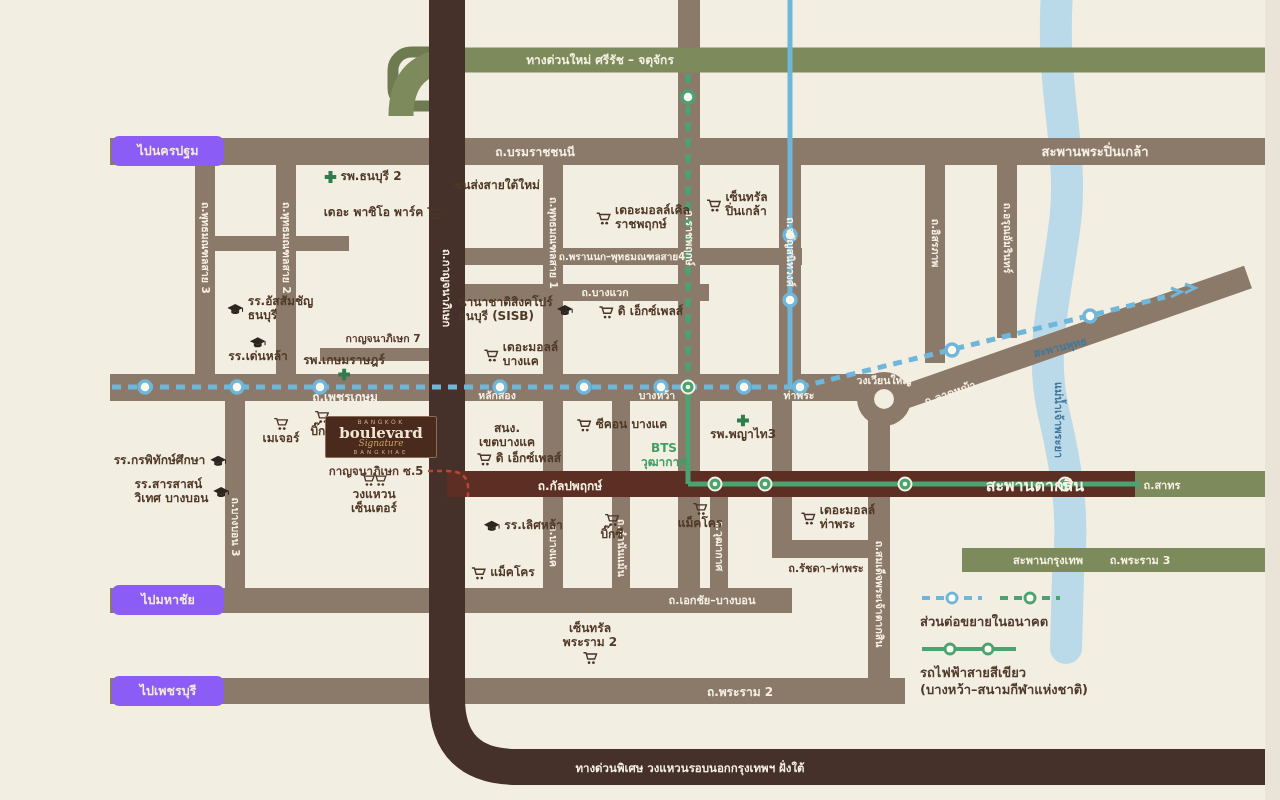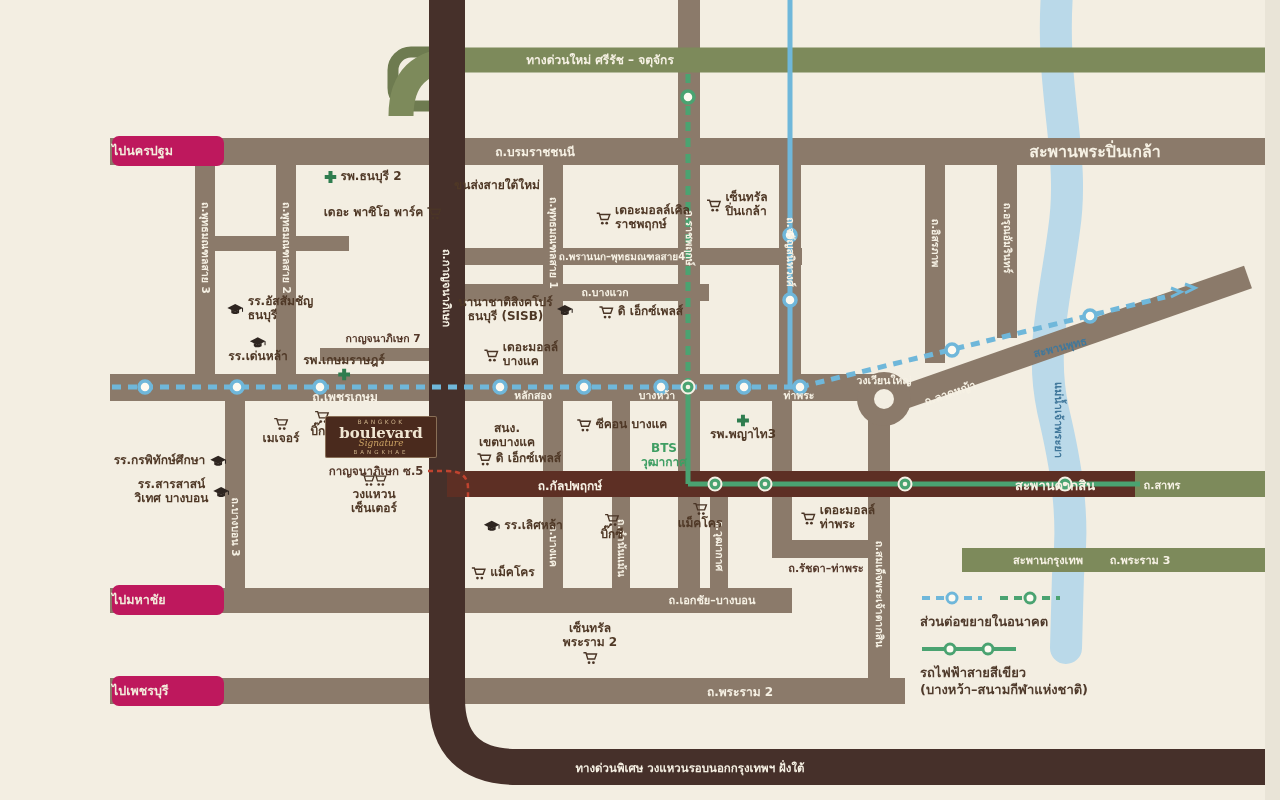--- a/index.html
+++ b/index.html
@@ -3,25 +3,25 @@
 <meta charset="utf-8">
 <style>
   html,body{margin:0;padding:0;background:#e9e4d7;}
   #map{position:relative;width:1265px;height:800px;background:#f3eee2;overflow:hidden;
        font-family:"DejaVu Sans",sans-serif;}
   #base{position:absolute;left:0;top:0;}
   #markers{position:absolute;left:0;top:0;width:1280px;height:800px;}
   .rlabel{position:absolute;white-space:nowrap;font-size:11px;font-weight:bold;color:#f6f1e4;}
   .rlabel.d{color:#54382a;}
   .rlabel.b{color:#41789b;}
-  .badge{position:absolute;transform:translate(0,-50%);background:#be185d;color:#f3ecdc;
-         font-size:12.5px;font-weight:bold;padding:5px 0;width:112px;text-align:left;border-radius:7px;}
+  .badge{position:absolute;transform:translate(0,-50%);background:#8b5cf6;color:#f3ecdc;
+         font-size:12.5px;font-weight:bold;padding:5px 0;width:112px;text-align:center;border-radius:7px;}
   .poi{position:absolute;display:flex;align-items:center;gap:4px;transform:translate(-50%,-50%);
        color:#4f3826;font-weight:bold;font-size:12px;line-height:1.15;white-space:nowrap;}
-  .poi.rowr{flex-direction:row-reverse;text-align:center;}
+  .poi.rowr{flex-direction:row-reverse;}
   .poi.col{flex-direction:column;gap:1px;text-align:center;}
   .poi.colr{flex-direction:column-reverse;gap:1px;text-align:center;}
   .poi.col .ptxt,.poi.colr .ptxt{text-align:center;}
   .poi.g{color:#3f9e63;}
   .picon{display:flex;}
   .picon svg{display:block;}
   #legend{position:absolute;left:920px;top:590px;}
   .leg-item{margin-bottom:11px;}
   .leg-sym{margin-bottom:5px;}
   .leg-text{color:#4f3a2b;font-size:13px;line-height:1.25;font-weight:bold;}
@@ -114,32 +114,32 @@
         <circle cx="905" cy="484" r="6.5" fill="#4aa371" stroke="#f6f2e6" stroke-width="2"></circle>
         <circle cx="905" cy="484" r="2.3" fill="#f6f2e6"></circle>
         <circle cx="1065" cy="484" r="6.5" fill="#4aa371" stroke="#f6f2e6" stroke-width="2"></circle>
         <circle cx="1065" cy="484" r="2.3" fill="#f6f2e6"></circle>
       </g>
   </svg>
 
   <div id="markers">
       <div class="rlabel w" style="left: 600px; top: 59px; font-size: 12px; transform: translate(-50%, -50%) rotate(0deg);">ทางด่วนใหม่ ศรีรัช – จตุจักร</div>
       <div class="rlabel w" style="left: 535px; top: 151px; font-size: 12px; transform: translate(-50%, -50%) rotate(0deg);">ถ.บรมราชชนนี</div>
-      <div class="rlabel w" style="left: 1095px; top: 151px; font-size: 16px; transform: translate(-50%, -50%) rotate(0deg);">สะพานพระปิ่นเกล้า</div>
+      <div class="rlabel w" style="left: 1095px; top: 151px; font-size: 13px; transform: translate(-50%, -50%) rotate(0deg);">สะพานพระปิ่นเกล้า</div>
       <div class="rlabel w" style="left: 622px; top: 256px; font-size: 10px; transform: translate(-50%, -50%) rotate(0deg);">ถ.พรานนก–พุทธมณฑลสาย4</div>
       <div class="rlabel w" style="left: 605px; top: 292px; font-size: 10.5px; transform: translate(-50%, -50%) rotate(0deg);">ถ.บางแวก</div>
       <div class="rlabel w" style="left: 345px; top: 396px; font-size: 12px; transform: translate(-50%, -50%) rotate(0deg);">ถ.เพชรเกษม</div>
-      <div class="rlabel w" style="left: 497px; top: 395px; font-size: 10.5px; transform: translate(-50%, -50%) rotate(0deg); margin-left: 36px;">หลักสอง</div>
+      <div class="rlabel w" style="left: 497px; top: 395px; font-size: 10.5px; transform: translate(-50%, -50%) rotate(0deg);">หลักสอง</div>
       <div class="rlabel w" style="left: 657px; top: 395px; font-size: 10.5px; transform: translate(-50%, -50%) rotate(0deg);">บางหว้า</div>
       <div class="rlabel w" style="left: 799px; top: 395px; font-size: 10.5px; transform: translate(-50%, -50%) rotate(0deg);">ท่าพระ</div>
       <div class="rlabel w" style="left: 884px; top: 380px; font-size: 10.5px; transform: translate(-50%, -50%) rotate(0deg);">วงเวียนใหญ่</div>
       <div class="rlabel w" style="left: 950px; top: 393px; font-size: 11px; transform: translate(-50%, -50%) rotate(-19deg);">ถ.ลาดหญ้า</div>
       <div class="rlabel b" style="left: 1060px; top: 347px; font-size: 11px; transform: translate(-50%, -50%) rotate(-14deg);">สะพานพุทธ</div>
       <div class="rlabel w" style="left: 570px; top: 485px; font-size: 12px; transform: translate(-50%, -50%) rotate(0deg);">ถ.กัลปพฤกษ์</div>
-      <div class="rlabel w" style="left: 1035px; top: 485px; font-size: 13px; transform: translate(-50%, -50%) rotate(0deg); margin-left: 20px;">สะพานตากสิน</div>
+      <div class="rlabel w" style="left: 1035px; top: 485px; font-size: 16px; transform: translate(-50%, -50%) rotate(0deg);">สะพานตากสิน</div>
       <div class="rlabel w" style="left: 1162px; top: 485px; font-size: 11px; transform: translate(-50%, -50%) rotate(0deg);">ถ.สาทร</div>
       <div class="rlabel w" style="left: 1048px; top: 560px; font-size: 11px; transform: translate(-50%, -50%) rotate(0deg);">สะพานกรุงเทพ</div>
       <div class="rlabel w" style="left: 1140px; top: 560px; font-size: 11px; transform: translate(-50%, -50%) rotate(0deg);">ถ.พระราม 3</div>
       <div class="rlabel d" style="left: 826px; top: 568px; font-size: 11px; transform: translate(-50%, -50%) rotate(0deg);">ถ.รัชดา–ท่าพระ</div>
       <div class="rlabel w" style="left: 712px; top: 600px; font-size: 11px; transform: translate(-50%, -50%) rotate(0deg);">ถ.เอกชัย–บางบอน</div>
       <div class="rlabel w" style="left: 705px; top: 691px; font-size: 12px; transform: translate(-50%, -50%) rotate(0deg); margin-left: 35px;">ถ.พระราม 2</div>
       <div class="rlabel w" style="left: 690px; top: 768px; font-size: 11.5px; transform: translate(-50%, -50%) rotate(0deg); text-align: center;">ทางด่วนพิเศษ วงแหวนรอบนอกกรุงเทพฯ ฝั่งใต้</div>
       <div class="rlabel w" style="left: 205px; top: 248px; font-size: 10.5px; transform: translate(-50%, -50%) rotate(90deg);">ถ.พุทธมณฑลสาย 3</div>
       <div class="rlabel w" style="left: 286px; top: 248px; font-size: 10.5px; transform: translate(-50%, -50%) rotate(90deg);">ถ.พุทธมณฑลสาย 2</div>
       <div class="rlabel w" style="left: 553px; top: 243px; font-size: 10.5px; transform: translate(-50%, -50%) rotate(90deg);">ถ.พุทธมณฑลสาย 1</div>

